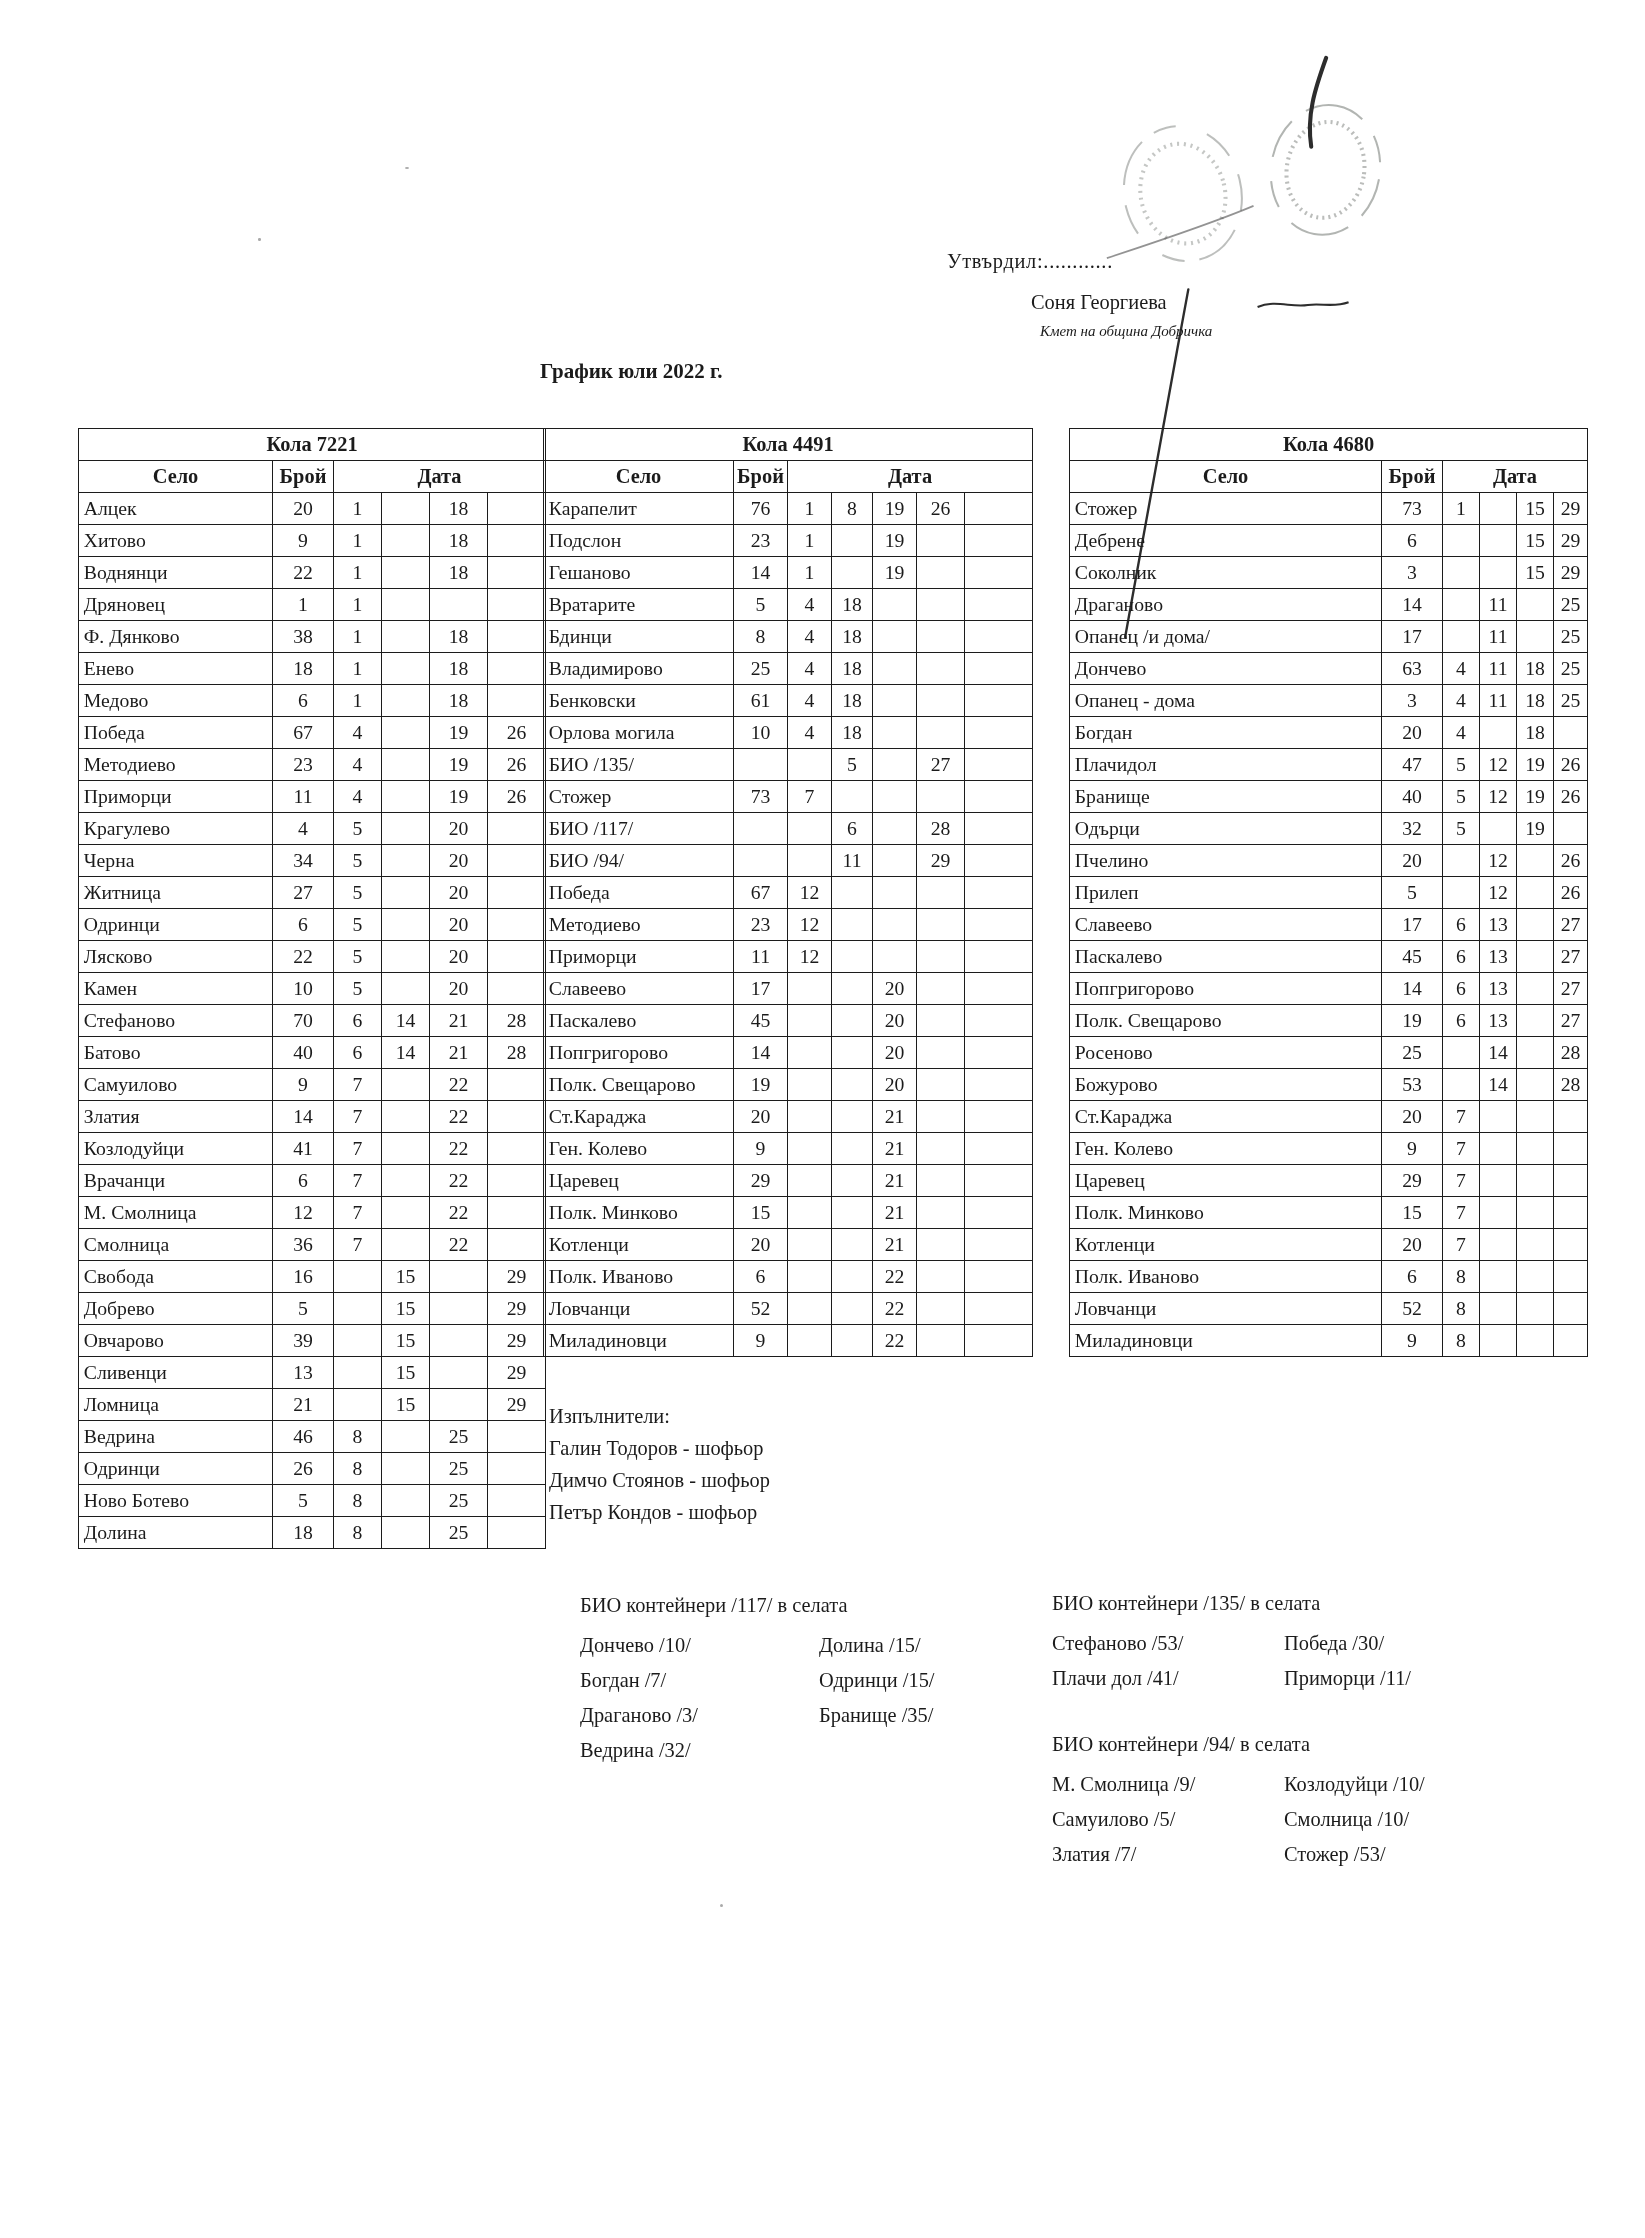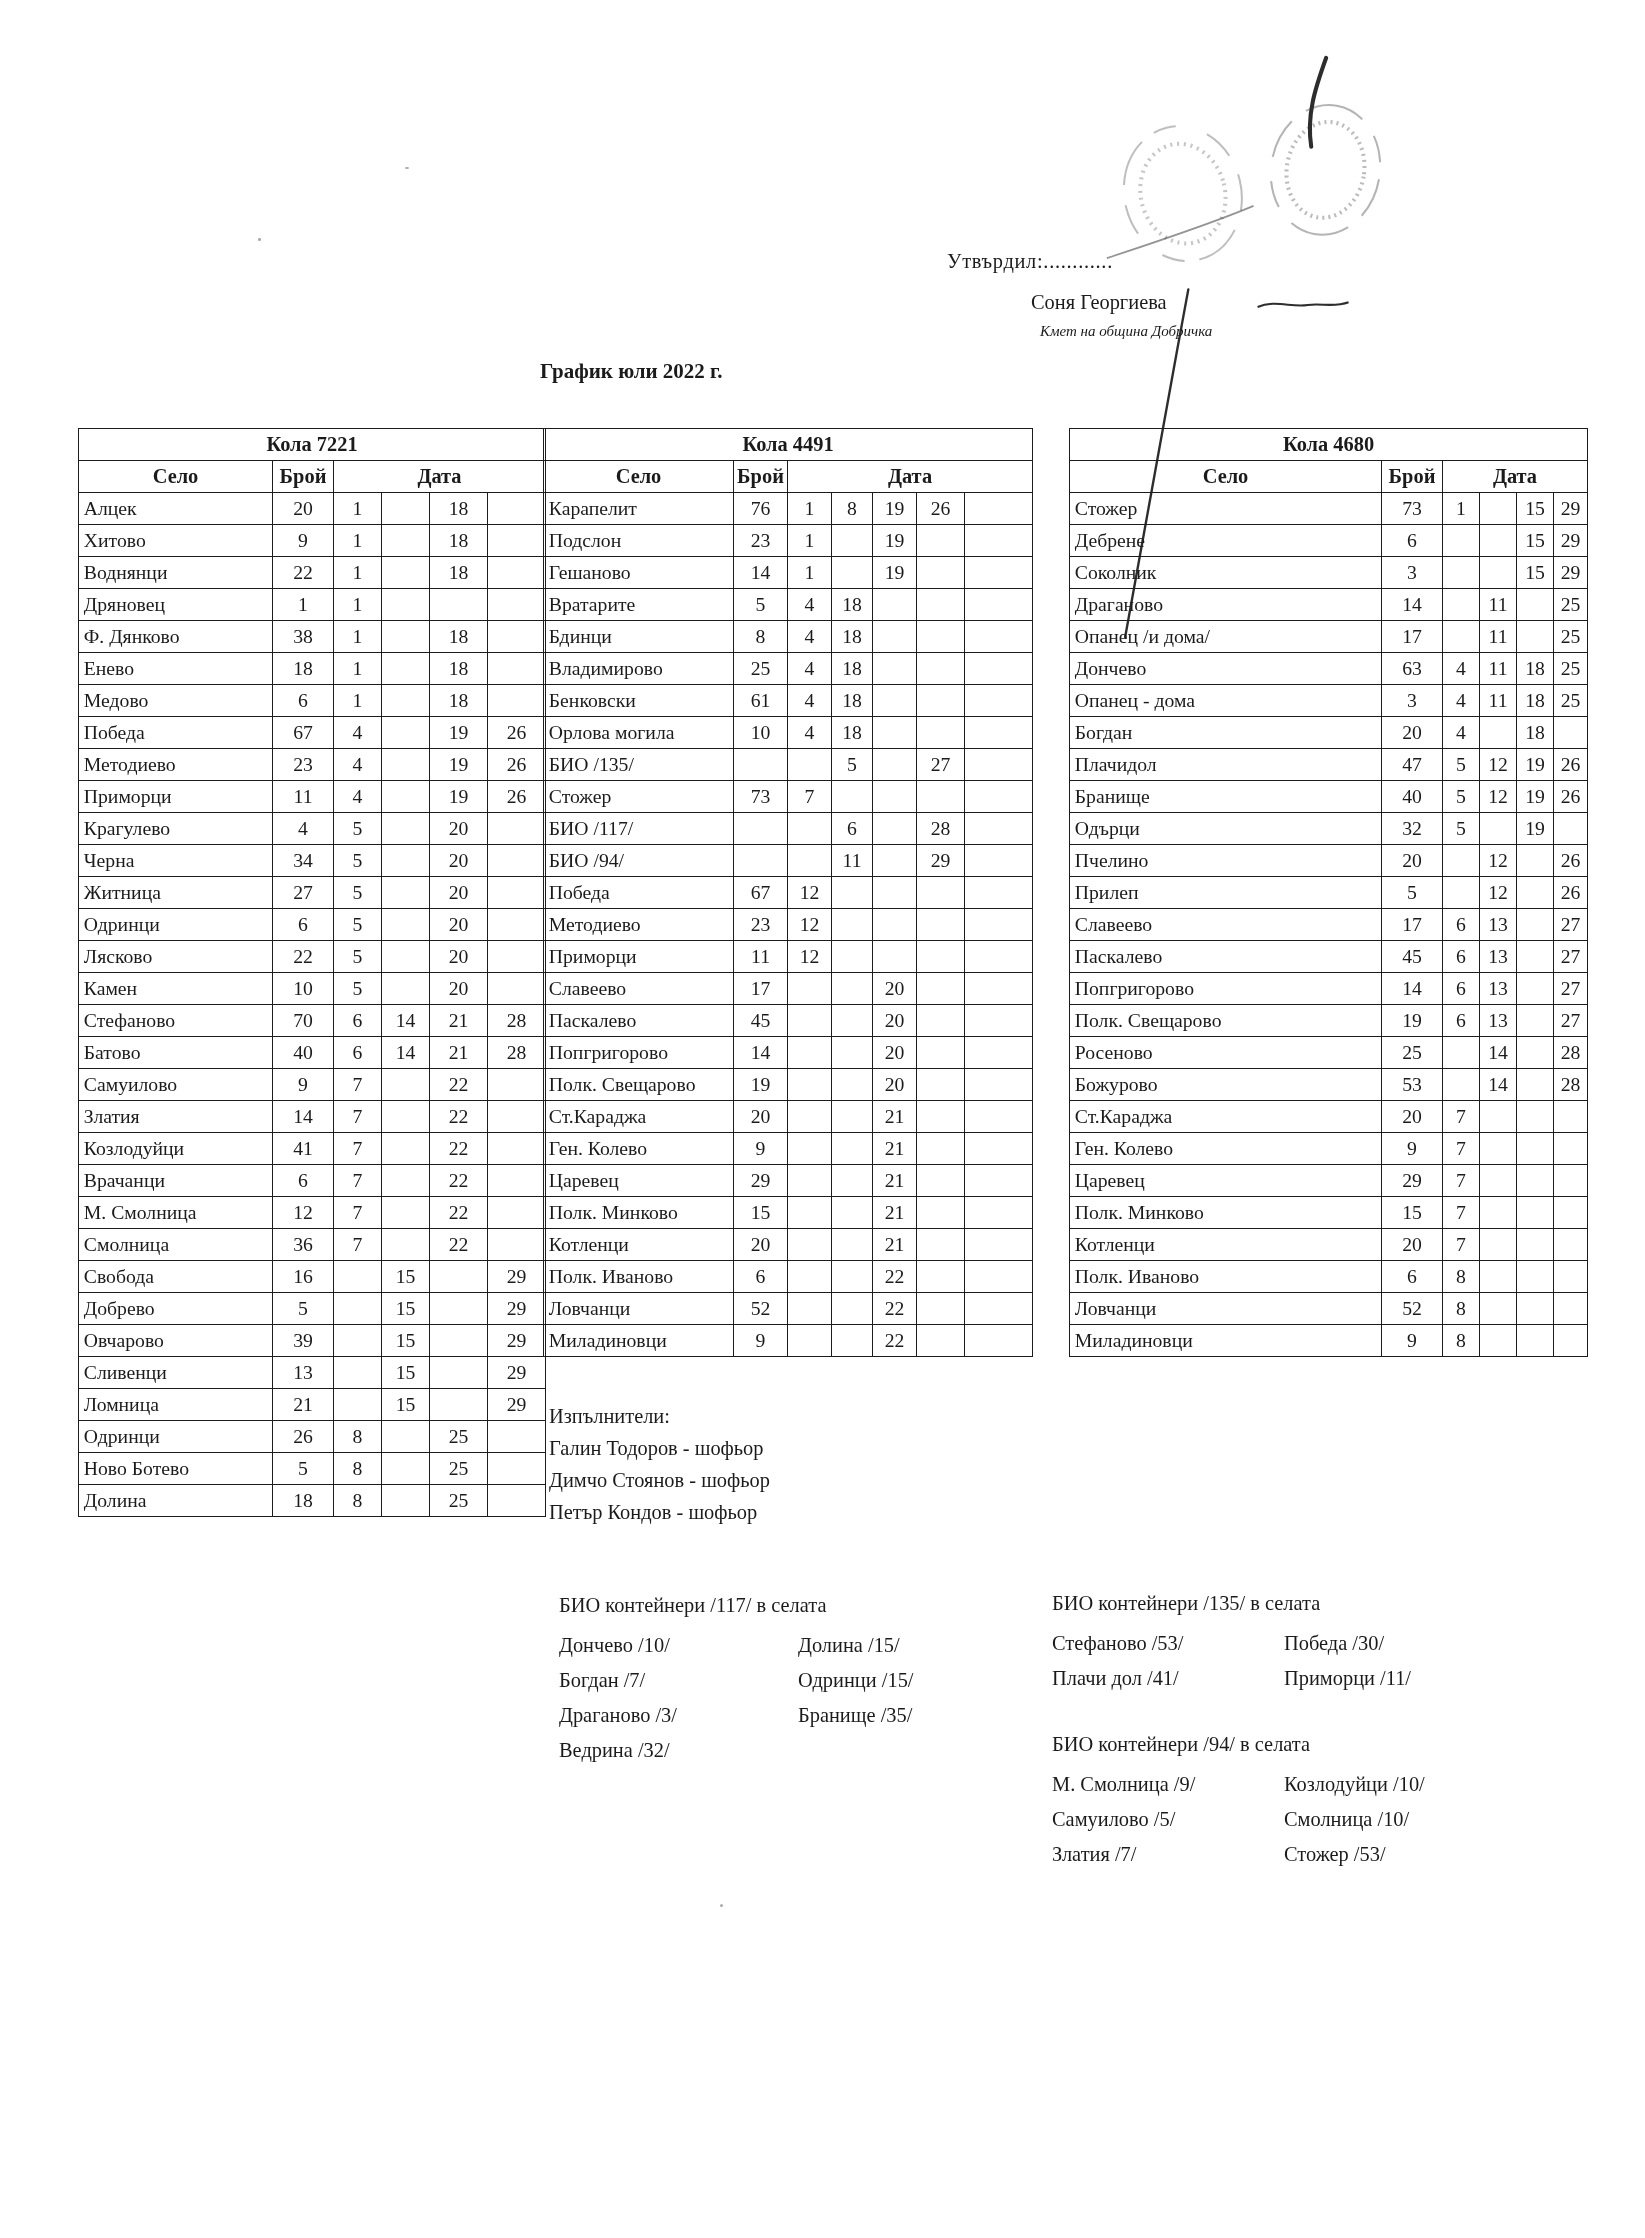--- a/index.html
+++ b/index.html
@@ -27,21 +27,21 @@
   .sched td.num  { text-align:center; }
   .t1 { left:78px;  top:428px; width:465px;padding-left:33px; }
   .t2 { left:543px;  top:428px; width:489px; }
   .t3 { left:1032px; top:428px; width:519px;margin-left:37px; }
 
   .drivers { position:absolute; left:549px; top:1400px; font-size:20.4px; line-height:32px; }
 
   .bio { position:absolute; font-size:20.4px; }
   .bio .bio-h { margin-bottom:11px; }
   .bio .bio-row { display:flex; line-height:35px; }
-  .bioA { left:559px;  top:1594px; }
+  .bioA { left:580px;  top:1594px; }
   .bioA .c1 { width:239px; }
   .bioB { left:1052px; top:1592px; }
   .bioB .c1 { width:232px; }
   .bioC { left:1052px; top:1733px; }
   .bioC .c1 { width:232px; }
 
   .speck { position:absolute; background:#555; opacity:.5; border-radius:50%; }
 </style>
 </head>
 <body>
@@ -307,20 +307,28 @@
         <td class="num"></td>
         <td class="num">29</td>
       </tr>
       <tr>
         <td class="selo">Ломница</td>
         <td class="num">21</td>
         <td class="num"></td>
         <td class="num">15</td>
         <td class="num"></td>
         <td class="num">29</td>
+      </tr>
+      <tr>
+        <td class="selo">Ведрина</td>
+        <td class="num">46</td>
+        <td class="num">8</td>
+        <td class="num"></td>
+        <td class="num">25</td>
+        <td class="num"></td>
       </tr>
       <tr>
         <td class="selo">Одринци</td>
         <td class="num">26</td>
         <td class="num">8</td>
         <td class="num"></td>
         <td class="num">25</td>
         <td class="num"></td>
       </tr>
       <tr>

